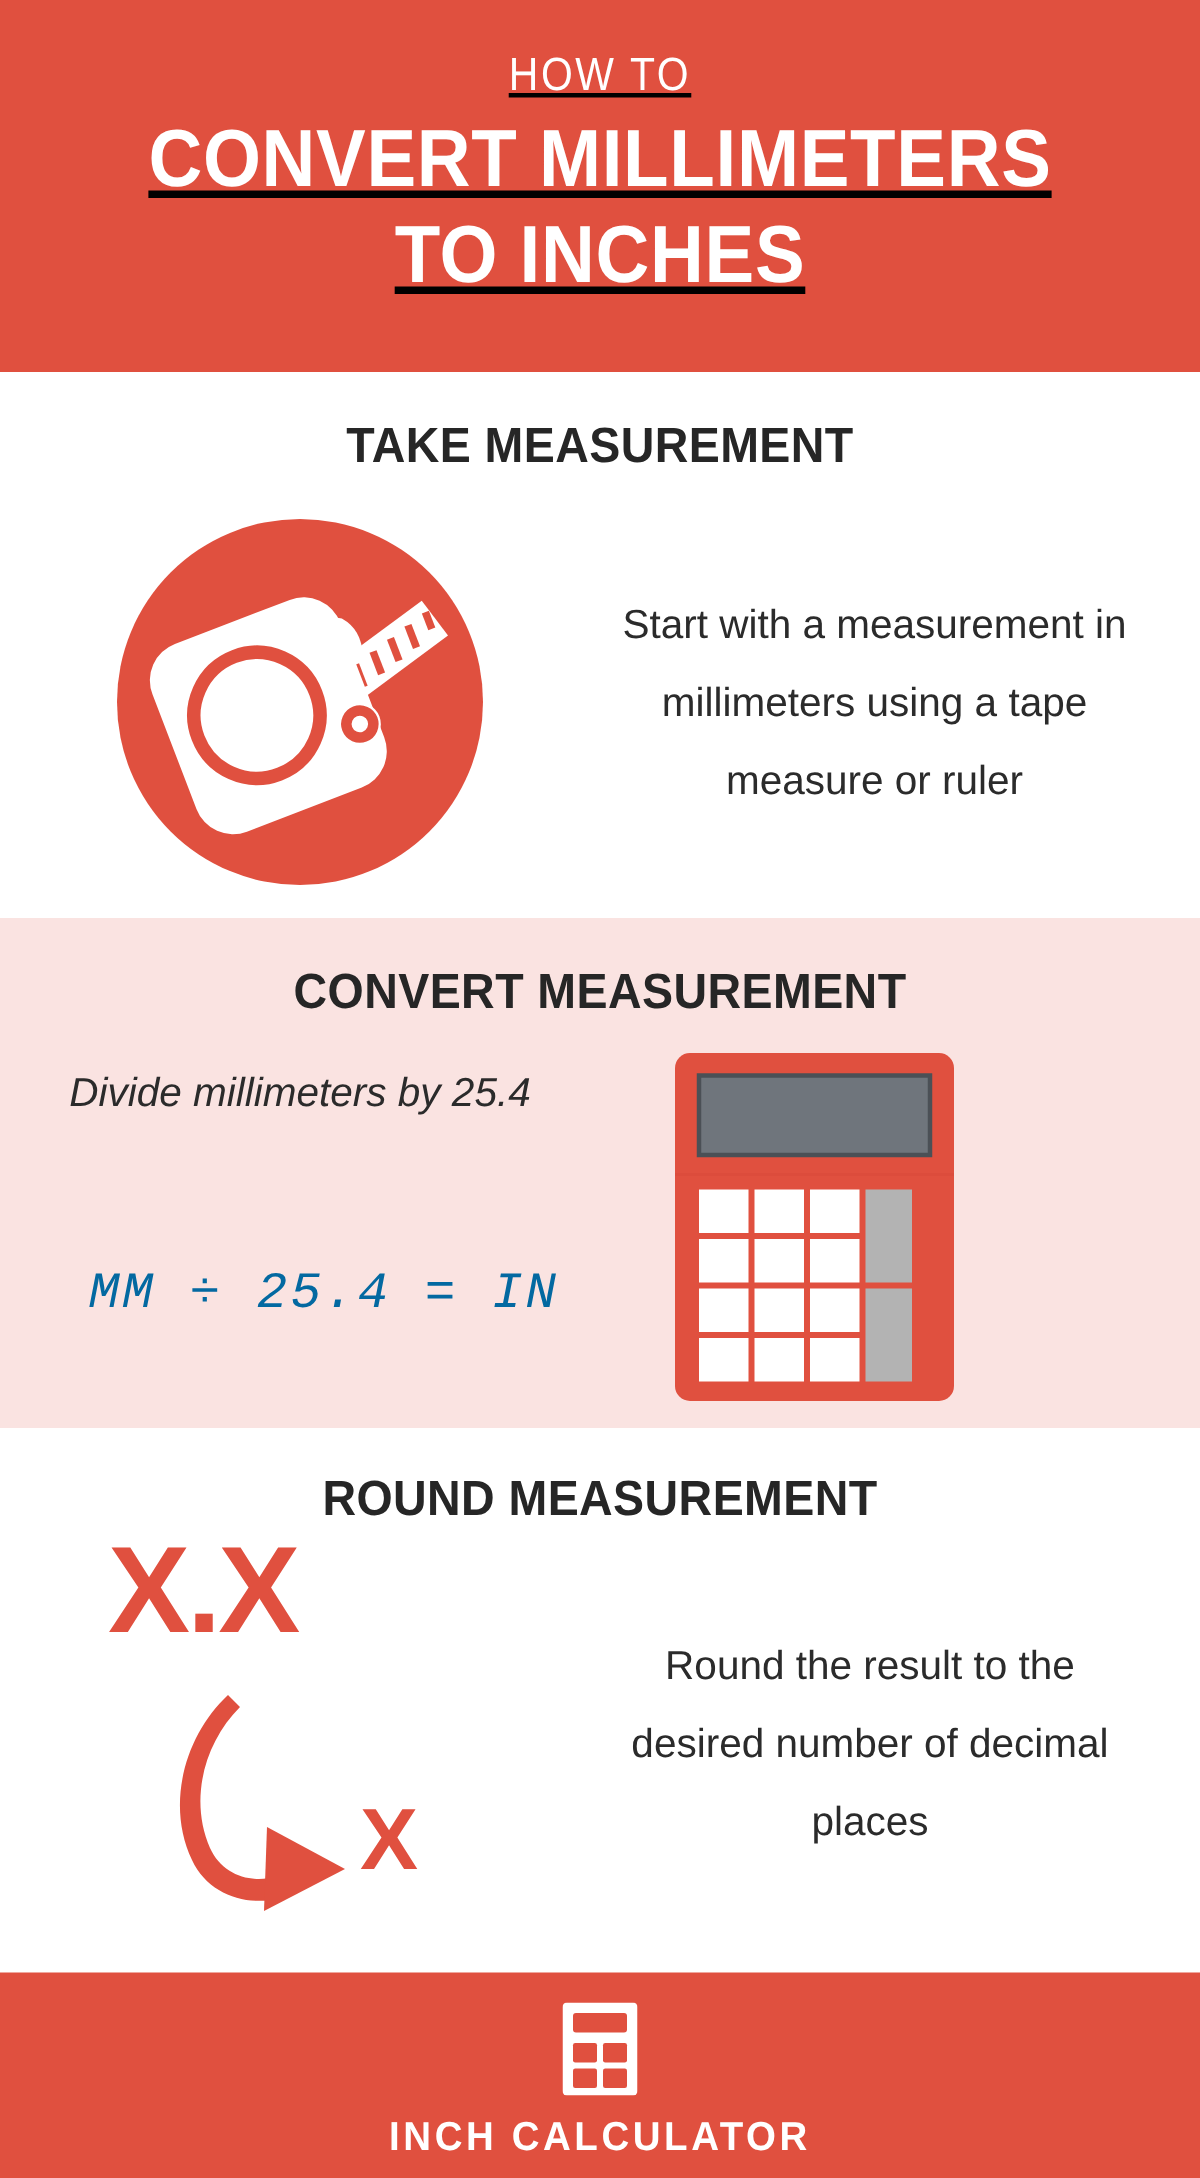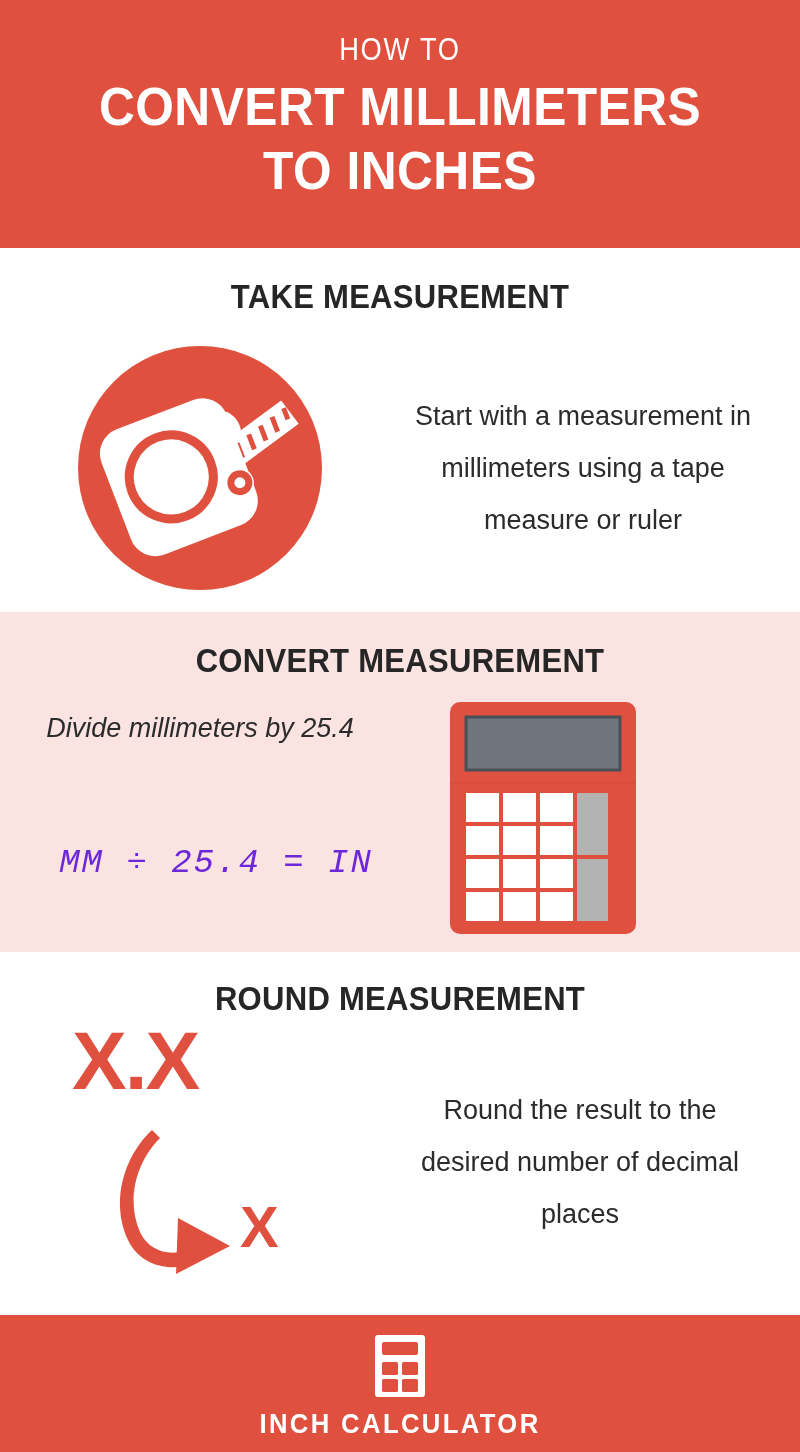--- a/index.html
+++ b/index.html
@@ -24,20 +24,21 @@
   .header {
     position: absolute;
     left: 0;
     top: 0;
     width: 800px;
     height: 248px;
     background: #E0503F;
     text-align: center;
     box-sizing: border-box;
     padding-top: 30px;
+    text-decoration: underline;
   }
   .header-kicker {
     font-family: "Liberation Sans Narrow", "Liberation Sans", sans-serif;
     font-size: 31px;
     letter-spacing: 2px;
     color: #ffffff;
     font-weight: 400;
     line-height: 40px;
     transform: scaleX(0.88);
   }
@@ -120,21 +121,21 @@
     width: 400px;
   }
   .formula {
     position: absolute;
     left: 6px;
     top: 160px;
     width: 420px;
     font-family: "Liberation Mono", "DejaVu Sans Mono", monospace;
     font-size: 34px;
     letter-spacing: 2px;
-    color: #6d28d9;
+    color: #0369a1;
     text-align: center;
   }
   .sec2-right {
     width: 360px;
     display: flex;
     align-items: flex-start;
     justify-content: flex-start;
     padding-top: 18px;
     padding-left: 10px;
     box-sizing: border-box;

